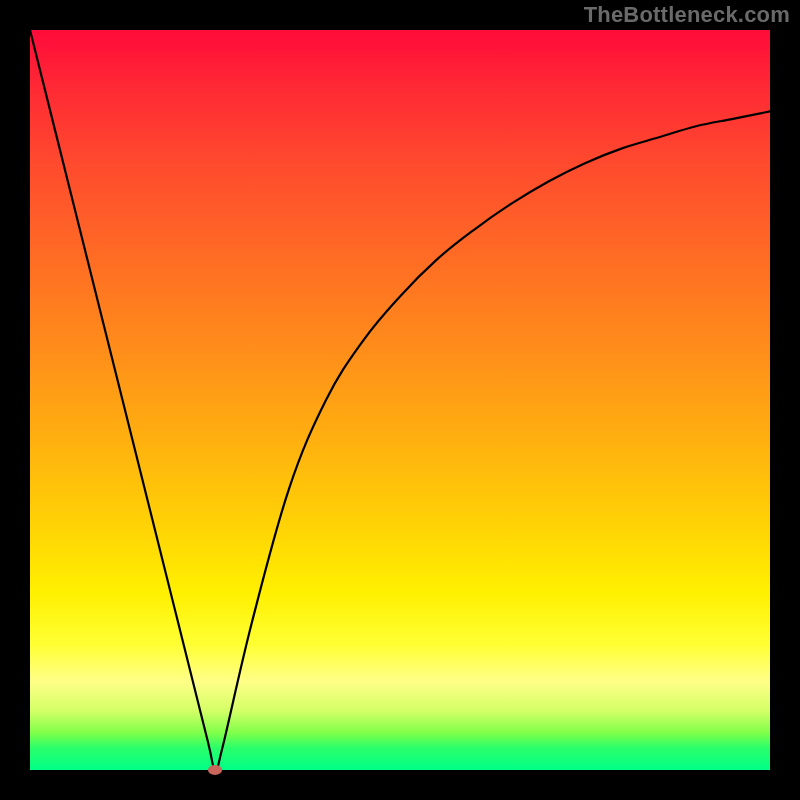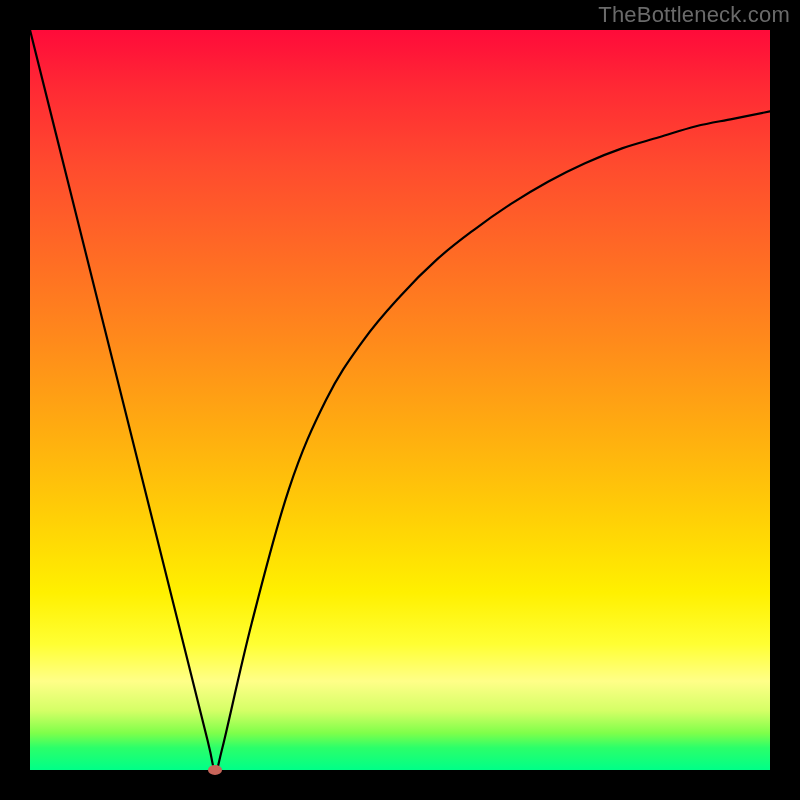--- a/index.html
+++ b/index.html
@@ -16,21 +16,21 @@
     width: 800px;
     height: 800px;
     background: #000;
   }
   .watermark {
     position: absolute;
     top: 2px;
     right: 10px;
     color: #6a6a6a;
     font-size: 22px;
-    font-weight: 400;
+    font-weight: 700;
     letter-spacing: 0.2px;
     z-index: 5;
   }
   .plot-area {
     position: absolute;
     left: 30px;
     top: 30px;
     width: 740px;
     height: 740px;
     

